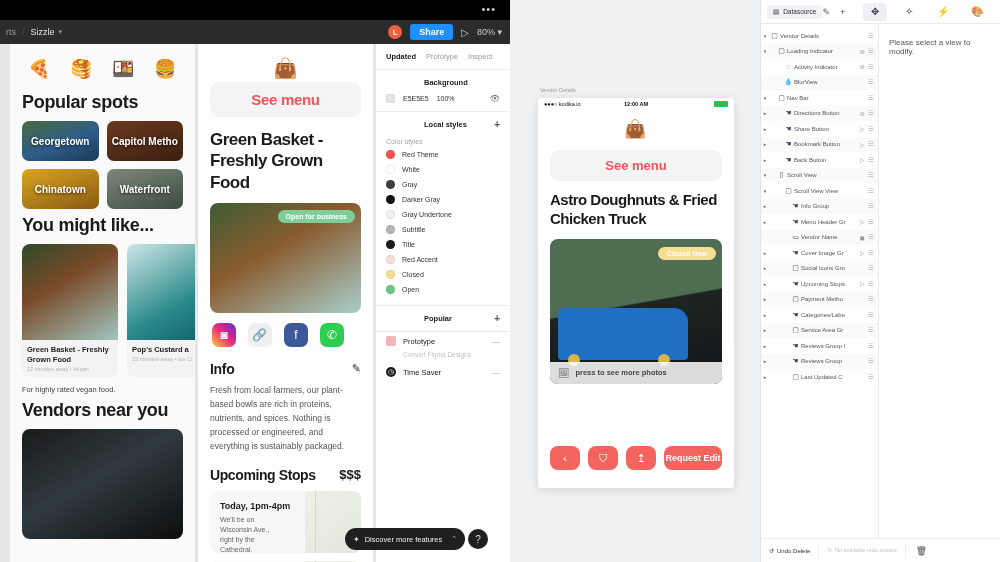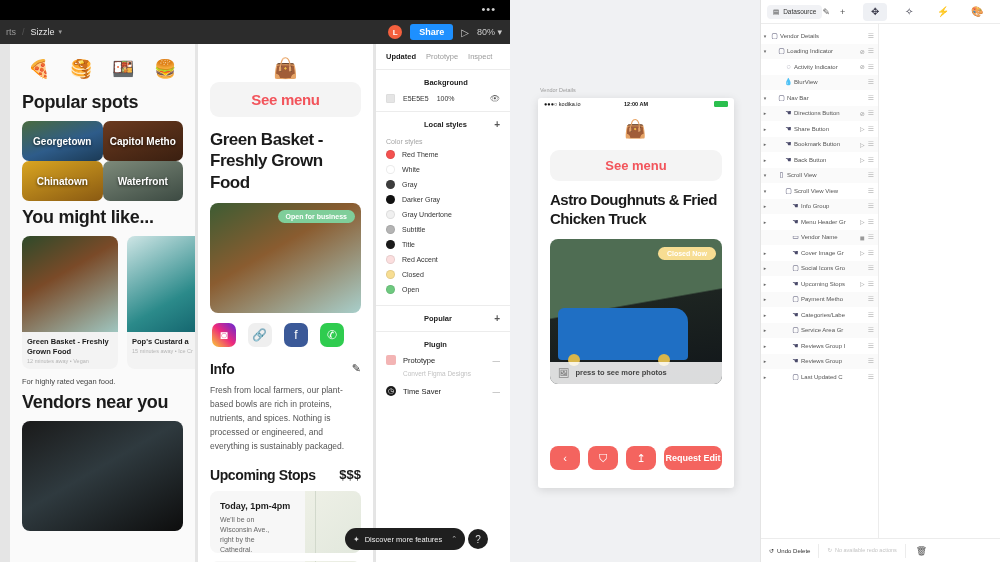--- a/index.html
+++ b/index.html
@@ -29,21 +29,21 @@
   .zoom-lvl { color:#ccc; font-size:9px; }
 
   
   .canvas { position:absolute; left:0; top:44px; width:375px; height:518px; background:#e5e5e5; overflow:hidden;}
   .frame-a { position:absolute; left:10px; top:0px; width:185px; height:518px; background:#fafafa; overflow:hidden;}
   .frame-b { position:absolute; left:198px; top:0px; width:175px; height:518px; background:#fff; overflow:hidden;}
 
   
   .emoji-row { display:flex; justify-content:space-around; padding:14px 8px 6px; font-size:18px; }
   .secth { font-size:18px; font-weight:bold; color:#1b1b1b; margin:6px 12px 8px; letter-spacing:-0.3px;}
-  .spot-grid { display:grid; grid-template-columns:1fr 1fr; padding:0 12px; }
+  .spot-grid { display:grid; grid-template-columns:1fr 1fr; gap:8px; padding:0 12px; }
   .spot { height:40px; border-radius:7px; display:flex; align-items:center; justify-content:center;
      color:#fff; font-size:10px; font-weight:bold; text-shadow:0 1px 3px rgba(0,0,0,.7); position:relative; overflow:hidden;}
   .sp1 { background:linear-gradient(160deg,#4a6b3f,#2e5c8a 55%,#1b3a55); }
   .sp2 { background:linear-gradient(160deg,#6b3a1f,#3a1f10); }
   .sp3 { background:linear-gradient(160deg,#d9a521,#8a5a12); }
   .sp4 { background:linear-gradient(160deg,#7d8a7a,#3c4a42); }
   .rec-row { display:flex; gap:9px; padding:0 12px; }
   .rec-card { width:96px; background:#f3f3f3; border-radius:8px; overflow:hidden; flex:none;}
   .rec-img { width:96px; height:96px; }
   .ri1 { background:linear-gradient(150deg,#2e4a2a,#7a4a28 40%,#9fc6c0); }
@@ -326,25 +326,20 @@
             <span class="dot" style="background:#6ec97f"></span>
             <span>Open</span>
           </div>
       </div>
       <div class="sect" style="border-top:1px solid #ececec;margin-top:8px;">
         <div class="sect-h">
           <span>Popular</span>
           <span class="plus">+</span>
         </div>
       </div>
-      <div class="sect" style="border-bottom:none;padding-bottom:2px;">
-        <div class="sect-h">
-            <span>Plugin</span>
-          </div>
-      </div>
       <div class="plug-row">
         <span class="plug-ico" style="background:#f3b4b4"></span>
         <span>Prototype</span>
         <span class="minus">—</span>
       </div>
       <div class="plug-sub">Convert Figma Designs</div>
       <div class="plug-row">
         <span class="plug-ico" style="background:#1b1b1b;border-radius:50%;color:#fff">◷</span>
         <span>Time Saver</span>
         <span class="minus">—</span>
@@ -588,20 +583,23 @@
           </div>
           <div class="lrow">
             <span class="arrow">▸</span>
             <span style="width:21px"></span>
             <span class="licon">▢</span>
             <span class="lname">Last Updated C</span>
             <span class="lmeta"></span>
             <span class="lhand">☰</span>
           </div>
         </div>
+      <div class="right-pane">
+        <div class="rp-msg">Please select a view to modify.</div>
+      </div>
     </div>
     <div class="kod-foot">
       <div class="undo">
         <span>↺</span>
         <span>Undo Delete</span>
       </div>
       <div class="vline"></div>
       <div class="redo">
         <span>↻</span>
         <span>No available redo actions</span>

